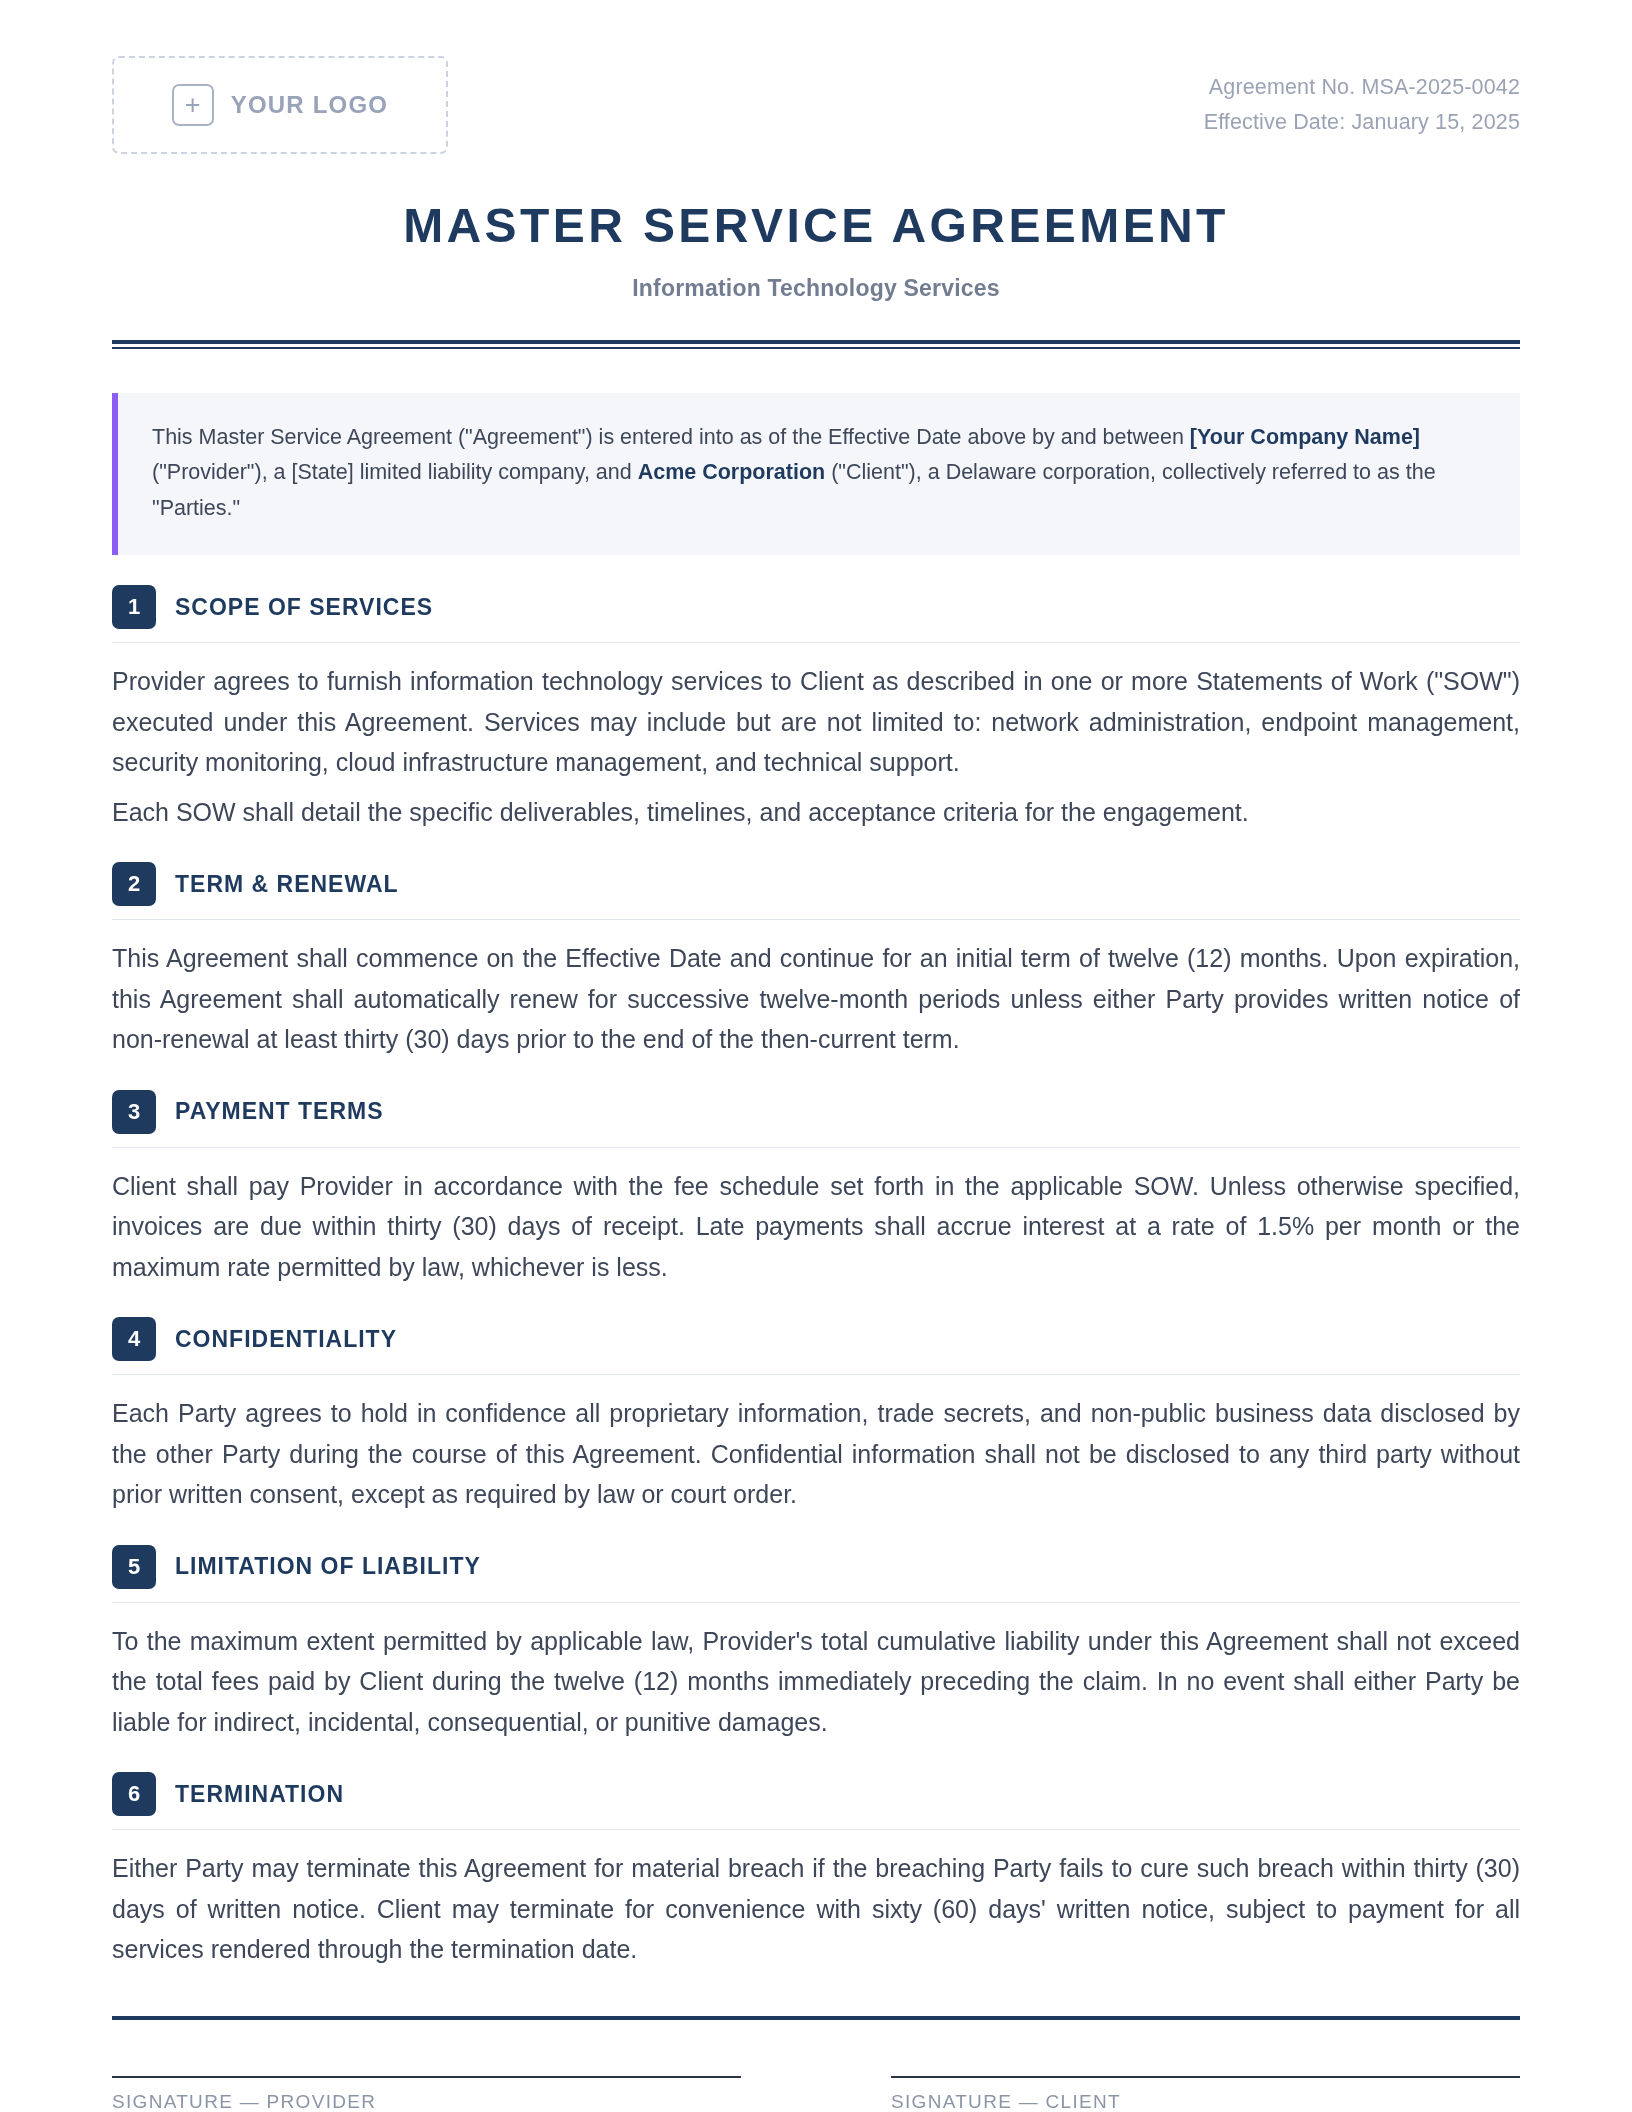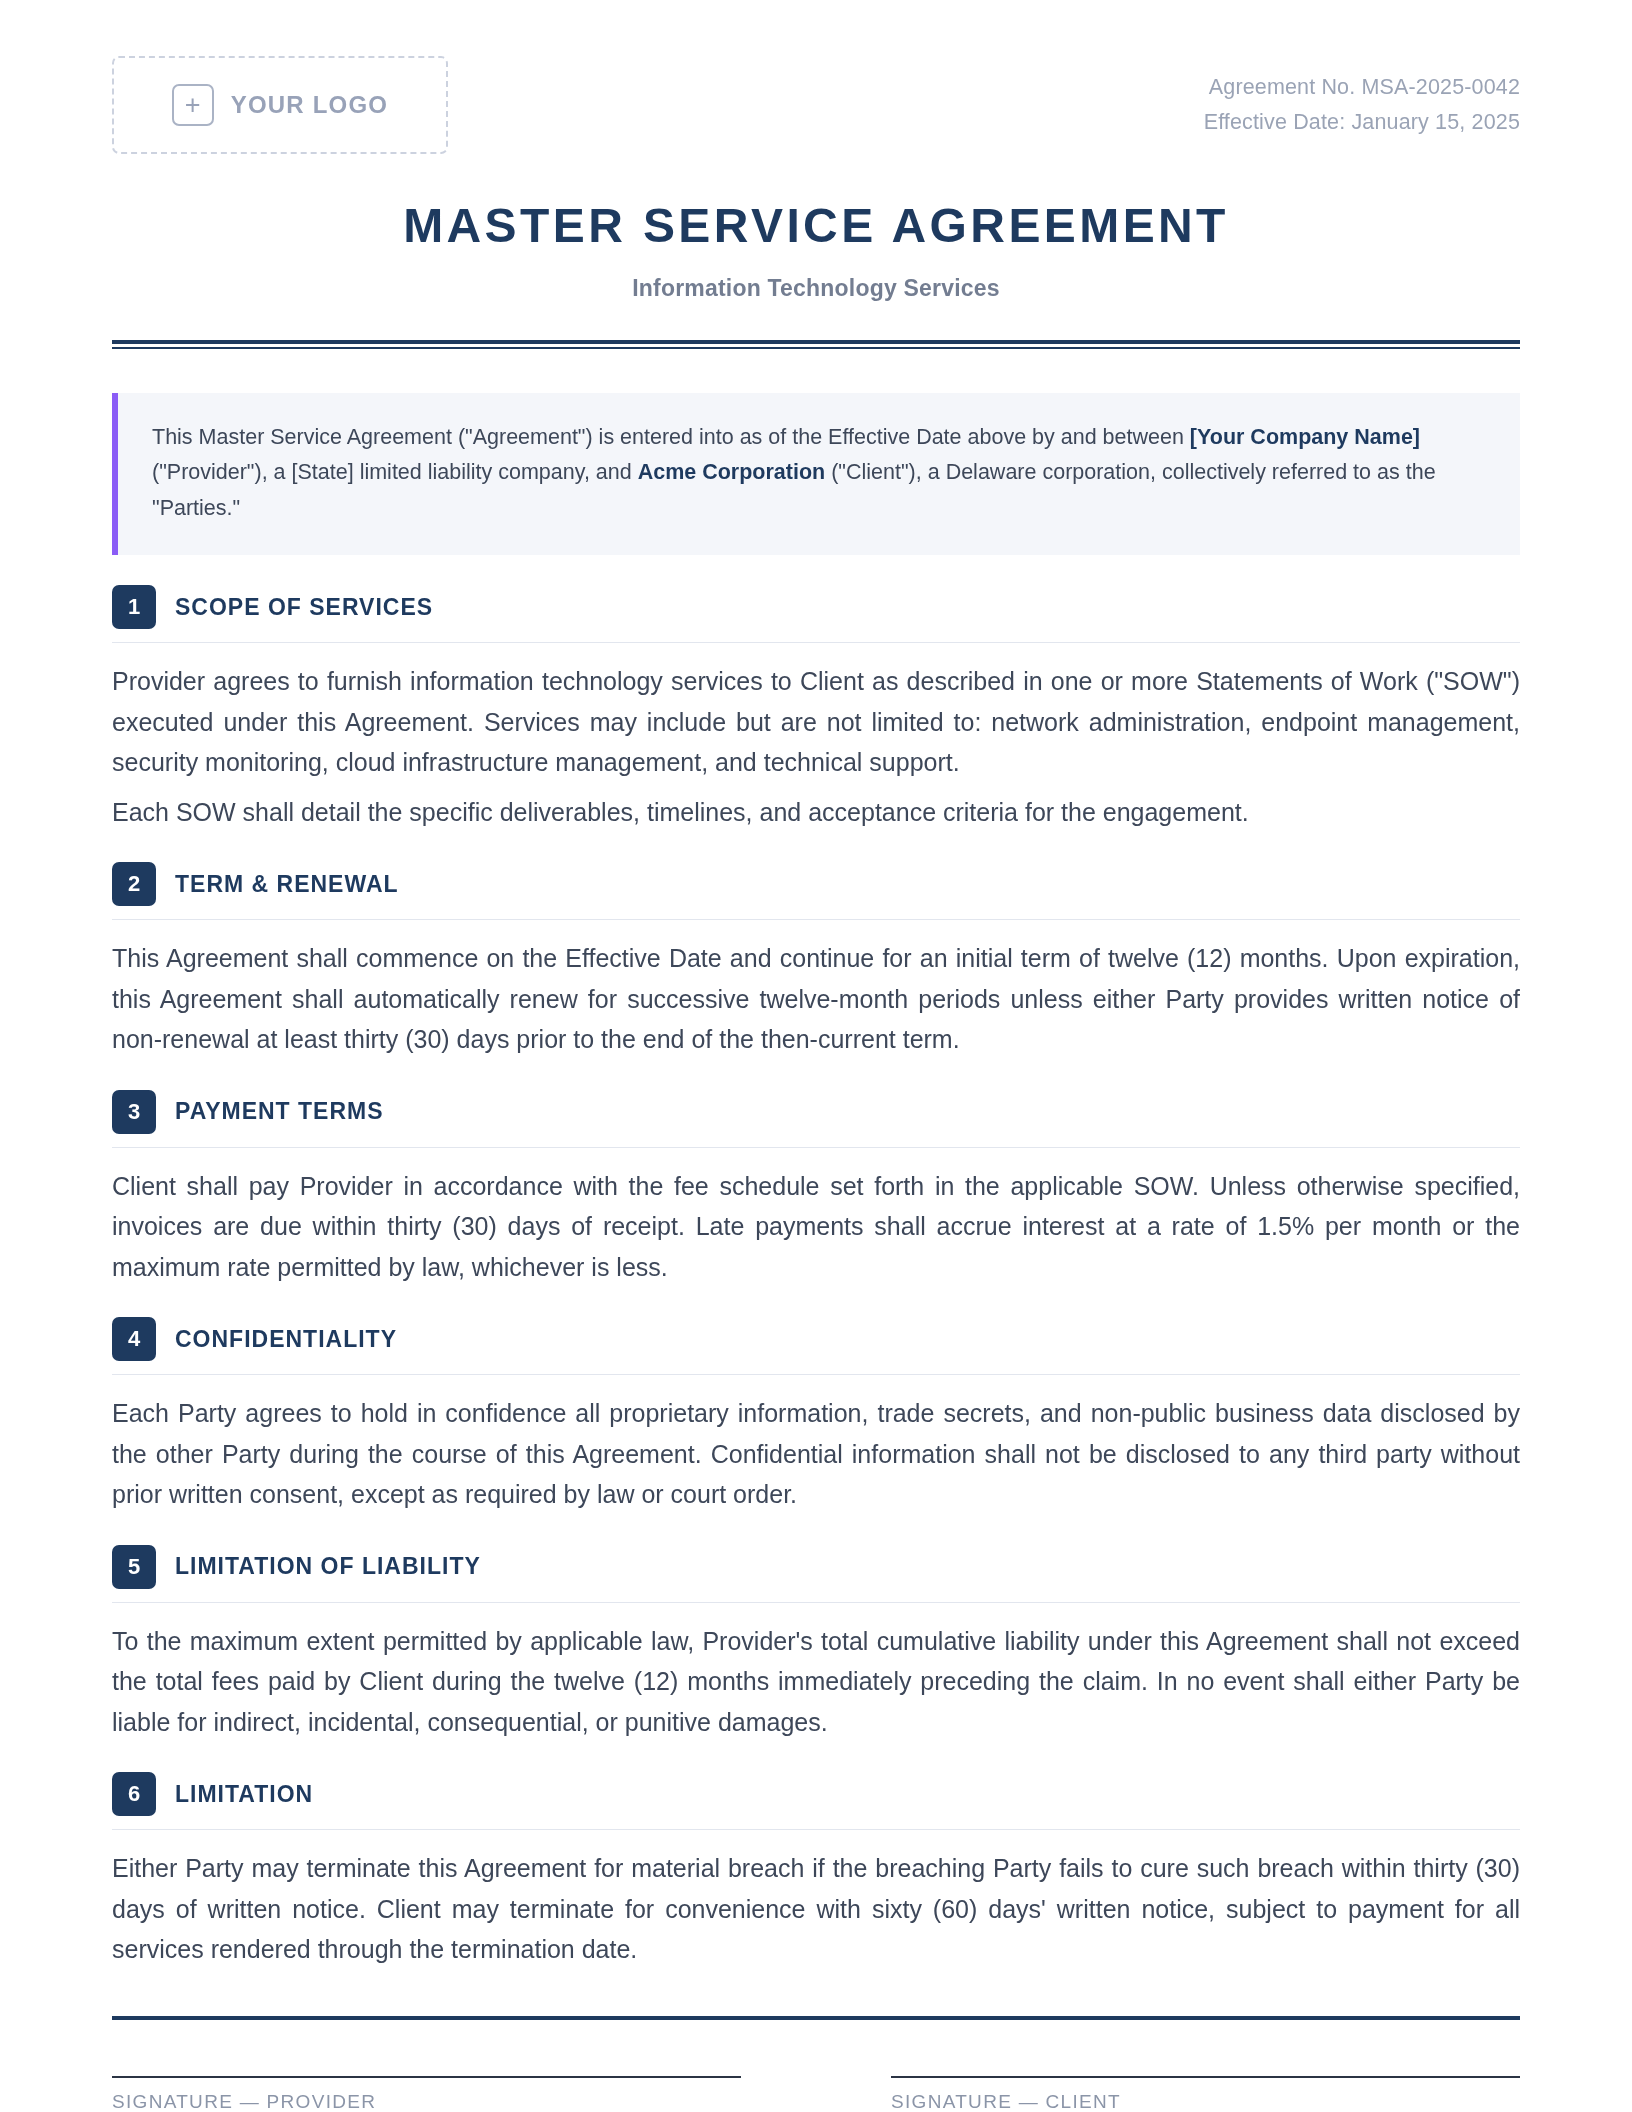--- a/index.html
+++ b/index.html
@@ -261,21 +261,21 @@
           <div class="sec-title">LIMITATION OF LIABILITY</div>
         </div>
         <div class="sec-divider"></div>
         <div class="sec-body">
           <p>To the maximum extent permitted by applicable law, Provider's total cumulative liability under this Agreement shall not exceed the total fees paid by Client during the twelve (12) months immediately preceding the claim. In no event shall either Party be liable for indirect, incidental, consequential, or punitive damages.</p>
         </div>
       </div>
       <div class="section">
         <div class="sec-head">
           <div class="sec-num">6</div>
-          <div class="sec-title">LIMITATION</div>
+          <div class="sec-title">TERMINATION</div>
         </div>
         <div class="sec-divider"></div>
         <div class="sec-body">
           <p>Either Party may terminate this Agreement for material breach if the breaching Party fails to cure such breach within thirty (30) days of written notice. Client may terminate for convenience with sixty (60) days' written notice, subject to payment for all services rendered through the termination date.</p>
         </div>
       </div>
     </div>
 
   <div class="sig-rule"></div>
 

